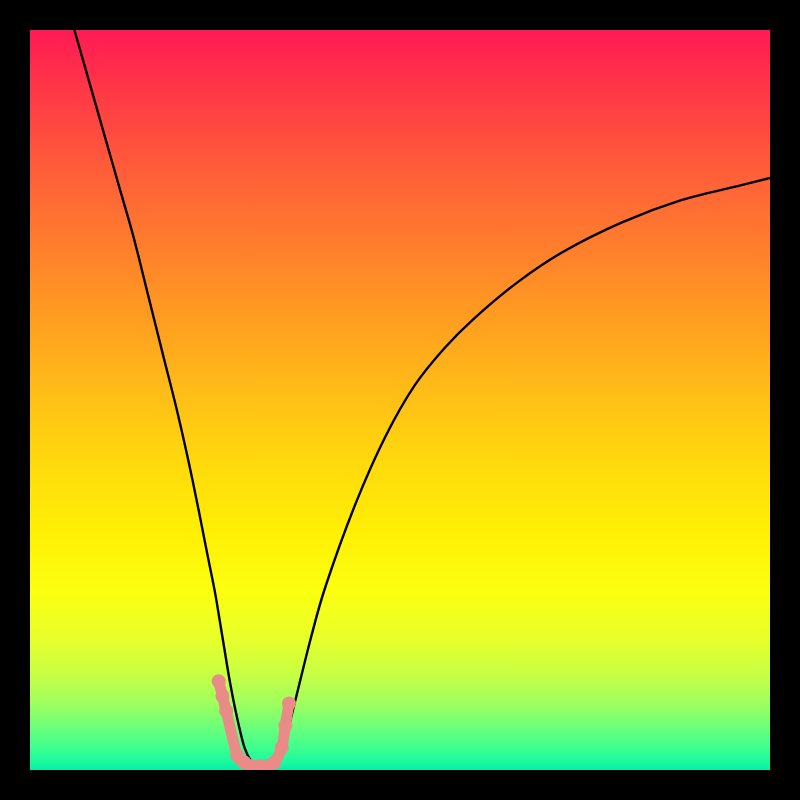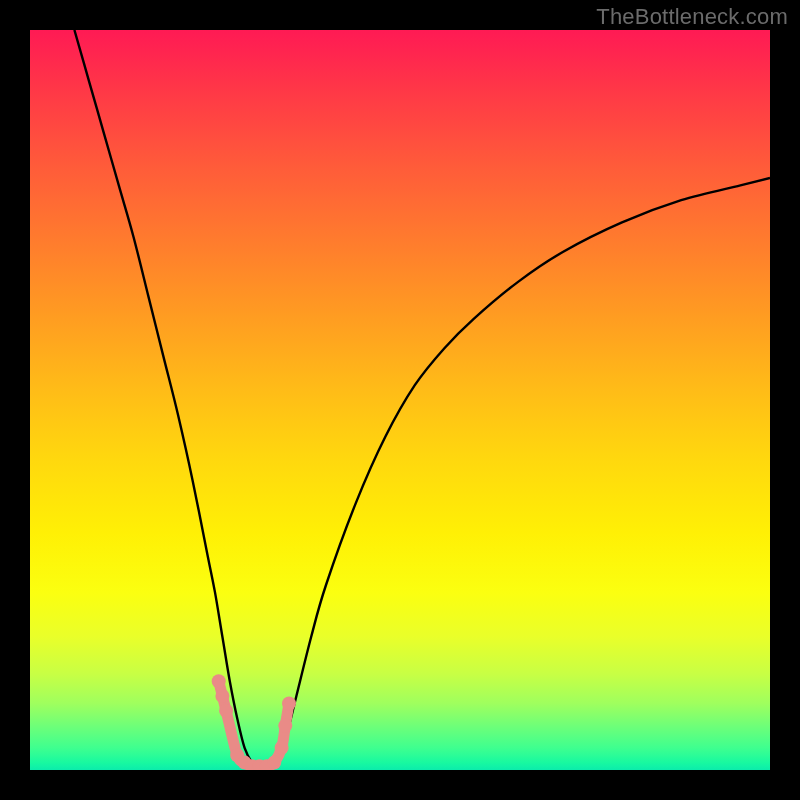--- a/index.html
+++ b/index.html
@@ -59,21 +59,20 @@
     position: absolute;
     top: 0;
     left: 0;
   }
 </style>
 </head>
 <body>
 
 <div class="frame">
 
-  <div class="watermark">TheBottleneck.com</div>
 
   <div class="plot">
     <svg id="curve-svg" width="740" height="740" viewBox="0 0 740 740">
       <path id="curve-path" fill="none" stroke="#000" stroke-width="2.4" d="M 44.4 0.0 C 46.9 8.6, 54.3 34.5, 59.2 51.8 C 64.1 69.1, 69.1 86.3, 74.0 103.6 C 78.9 120.9, 83.9 138.1, 88.8 155.4 C 93.7 172.7, 98.7 188.7, 103.6 207.2 C 108.5 225.7, 113.5 246.7, 118.4 266.4 C 123.3 286.1, 128.3 305.9, 133.2 325.6 C 138.1 345.3, 143.1 363.8, 148.0 384.8 C 152.9 405.8, 157.9 428.0, 162.8 451.4 C 167.7 474.8, 173.9 506.9, 177.6 525.4 C 181.3 543.9, 182.5 548.8, 185.0 562.4 C 187.5 576.0, 189.9 592.0, 192.4 606.8 C 194.9 621.6, 197.3 637.6, 199.8 651.2 C 202.3 664.8, 204.7 677.1, 207.2 688.2 C 209.7 699.3, 212.1 710.4, 214.6 717.8 C 217.1 725.2, 219.5 728.9, 222.0 732.6 C 224.5 736.3, 226.9 738.8, 229.4 740.0 C 231.9 741.2, 234.3 741.2, 236.8 740.0 C 239.3 738.8, 241.7 736.3, 244.2 732.6 C 246.7 728.9, 249.1 724.0, 251.6 717.8 C 254.1 711.6, 256.5 704.2, 259.0 695.6 C 261.5 687.0, 262.7 680.8, 266.4 666.0 C 270.1 651.2, 276.3 625.3, 281.2 606.8 C 286.1 588.3, 288.6 577.2, 296.0 555.0 C 303.4 532.8, 315.7 498.3, 325.6 473.6 C 335.5 448.9, 345.3 426.7, 355.2 407.0 C 365.1 387.3, 374.9 370.0, 384.8 355.2 C 394.7 340.4, 404.5 329.3, 414.4 318.2 C 424.3 307.1, 431.7 299.7, 444.0 288.6 C 456.3 277.5, 473.6 262.7, 488.4 251.6 C 503.2 240.5, 515.5 231.9, 532.8 222.0 C 550.1 212.1, 572.3 201.0, 592.0 192.4 C 611.7 183.8, 631.5 176.4, 651.2 170.2 C 670.9 164.0, 695.6 159.1, 710.4 155.4 C 725.2 151.7, 735.1 149.2, 740.0 148.0"></path>
       <path id="marker-stroke" fill="none" stroke="#e98b87" stroke-width="11" stroke-linecap="round" stroke-linejoin="round" d="M 188.7 651.2 C 189.3 653.7, 191.2 661.1, 192.4 666.0 C 193.6 670.9, 193.6 670.9, 196.1 680.8 C 198.6 690.7, 204.1 716.6, 207.2 725.2 C 210.3 733.8, 212.1 730.8, 214.6 732.6 C 217.1 734.5, 219.5 735.7, 222.0 736.3 C 224.5 736.9, 226.9 736.3, 229.4 736.3 C 231.9 736.3, 234.3 736.9, 236.8 736.3 C 239.3 735.7, 241.7 735.7, 244.2 732.6 C 246.7 729.5, 249.8 724.0, 251.6 717.8 C 253.5 711.6, 254.1 703.0, 255.3 695.6 C 256.5 688.2, 258.4 677.1, 259.0 673.4"></path>
       <g id="marker-dots">
           <circle cx="188.7" cy="651.2" r="7" fill="#e98b87"></circle>
           <circle cx="192.4" cy="666.0" r="7" fill="#e98b87"></circle>
           <circle cx="196.1" cy="680.8" r="7" fill="#e98b87"></circle>
           <circle cx="207.2" cy="725.2" r="7" fill="#e98b87"></circle>

